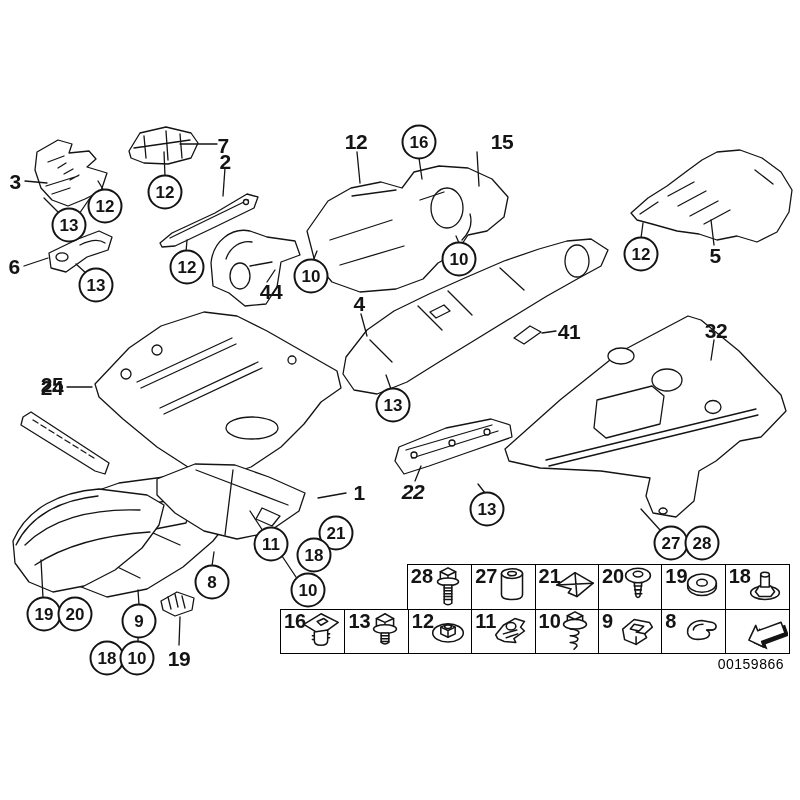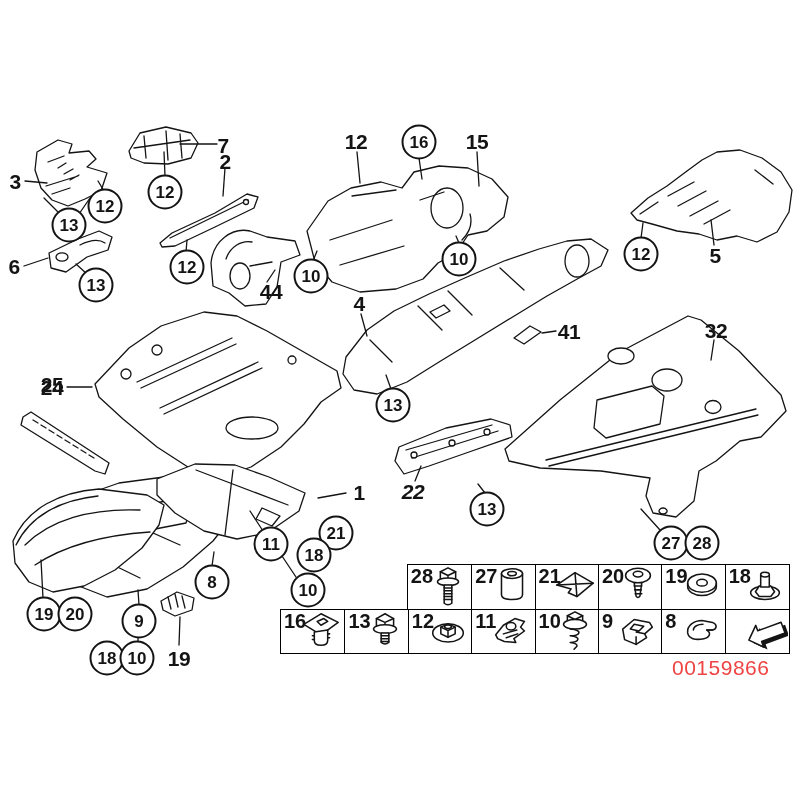--- a/index.html
+++ b/index.html
@@ -12,22 +12,22 @@
   .callout.plain{font-size:21px;letter-spacing:-0.5px;}
   .callout.circled{width:31px;height:31px;border:2.6px solid #141414;border-radius:50%;
                    background:#fff;font-size:17px;}
   .legend-row{position:absolute;display:flex;box-sizing:border-box;background:#fff;
               border:1.5px solid #000;}
   .legend-row.toprow{border-bottom:none;}
   .legend-cell{position:relative;box-sizing:border-box;height:100%;}
   .legend-cell + .legend-cell{border-left:1.5px solid #000;}
   .legend-num{position:absolute;top:0;left:3px;font-size:20px;font-weight:bold;color:#141414;}
   .legend-cell svg{position:absolute;right:0;bottom:0;}
-  #diagram-code{position:absolute;left:672px;top:656px;width:112px;
-                font-size:21px;color:#ef4444;letter-spacing:0.5px;}
+  #diagram-code{position:absolute;left:672px;top:656px;width:112px;text-align:right;
+                font-size:14px;color:#000000;letter-spacing:0.5px;}
 </style>
 </head>
 <body>
 
 <div id="canvas">
 
   <svg id="artwork" width="800" height="800" viewBox="0 0 800 800">
     <g stroke="#141414" stroke-width="1.3" fill="#fff" stroke-linejoin="round" stroke-linecap="round">
 
       <g>
@@ -171,21 +171,21 @@
     </g>
   </svg>
 
   <div id="callouts">
       <div class="callout plain" style="left: 15px; top: 181px;">3</div>
       <div class="callout plain" style="left: 14px; top: 266px;">6</div>
       <div class="callout plain" style="left: 223px; top: 145px;">7</div>
       <div class="callout plain" style="left: 225px; top: 161px;">2</div>
       <div class="callout plain" style="left: 271px; top: 291px;">44</div>
       <div class="callout plain" style="left: 356px; top: 141px;">12</div>
-      <div class="callout plain" style="left: 477px; top: 141px;">15</div>
+      <div class="callout plain" style="left: 502px; top: 141px;">15</div>
       <div class="callout plain" style="left: 715px; top: 255px;">5</div>
       <div class="callout plain" style="left: 359px; top: 303px;">4</div>
       <div class="callout plain" style="left: 569px; top: 331px;">41</div>
       <div class="callout plain" style="left: 716px; top: 330px;">32</div>
       <div class="callout plain" style="left: 52px; top: 387px;">24</div>
       <div class="callout plain" style="left: 52px; top: 384px;">25</div>
       <div class="callout plain" style="left: 359px; top: 492px;">1</div>
       <div class="callout plain" style="left: 413px; top: 491px; font-style: italic;">22</div>
       <div class="callout plain" style="left: 179px; top: 658px;">19</div>
       <div class="callout circled" style="left: 69px; top: 225px;">13</div>

